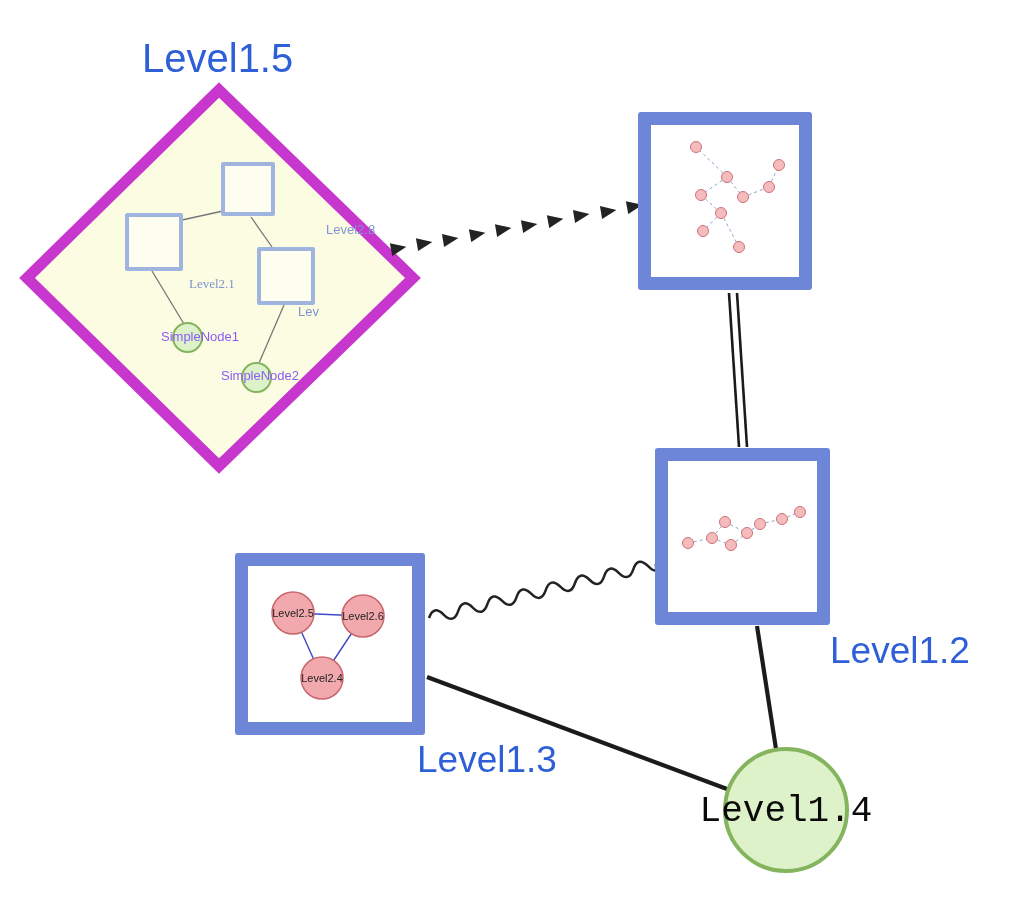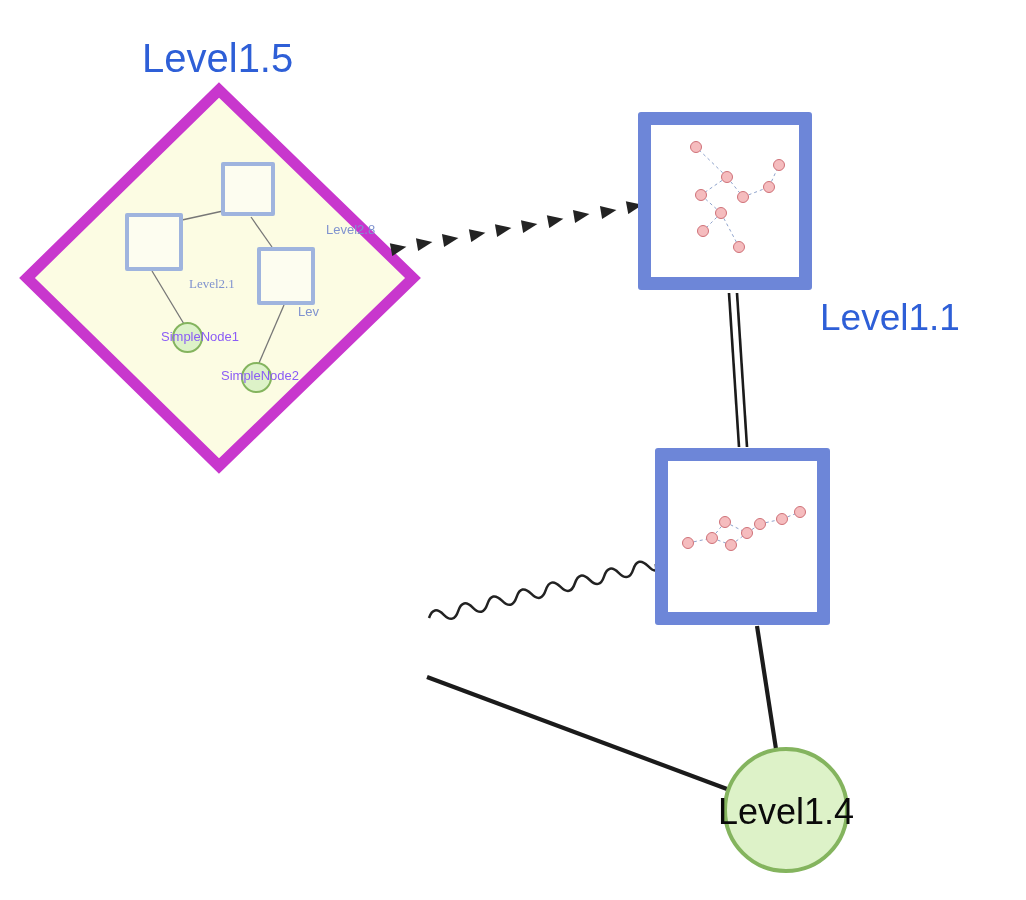--- a/index.html
+++ b/index.html
@@ -26,21 +26,21 @@
   }
   .inner-label{position:absolute;z-index:4;font-size:13px;color:#8093cf;white-space:nowrap;}
   .inner-label.dark{color:#8b5cf6;}
   .mini-svg{display:block;}
   #level14-node{
     position:absolute;z-index:2;left:723px;top:747px;width:118px;height:118px;
     border-radius:50%;background:#ddf2c8;border:4px solid #84b45e;
   }
   #level14-label{
     position:absolute;z-index:4;left:666px;top:791px;width:240px;
-    text-align:center;font-size:36px;color:#0a0a0a;white-space:nowrap;
+    text-align:center;font-size:36px;color:#0a0a0a;white-space:nowrap;font-family:Liberation Mono, monospace;
   }
 </style>
 </head>
 <body>
 
 <div id="canvas">
 
   <svg id="edges-layer" width="1026" height="900" viewBox="0 0 1026 900">
     <defs>
       <marker id="arr" viewBox="0 0 12 10" refX="7" refY="5" markerWidth="17" markerHeight="13" orient="auto" markerUnits="userSpaceOnUse">
@@ -64,21 +64,22 @@
 
     <g transform="translate(429,618) rotate(-13.4)">
       <path d="M0,0 Q7.5,-12 15,0 T30,0 T45,0 T60,0 T75,0 T90,0 T105,0 T120,0 T135,0 T150,0 T165,0 T180,0 T195,0 T210,0 T225,0 T233,0" fill="none" stroke="#222222" stroke-width="2.5"></path>
     </g>
 
     <line x1="427" y1="677" x2="727" y2="789" stroke="#1b1b1b" stroke-width="4.2"></line>
     <line x1="757" y1="626" x2="776" y2="749" stroke="#1b1b1b" stroke-width="4.2"></line>
   </svg>
 
   <div class="big-label" style="left:142px;top:36px;font-size:40px;">Level1.5</div>
-  <div class="big-label" style="left:820px;top:297px;">Level1.1</div>
+  <div class="big-label" style="left:830px;top:630px;">Level1.2</div>
+  <div class="big-label" style="left:417px;top:739px;">Level1.3</div>
 
   <div class="inner-square" style="left:221px;top:162px;width:46px;height:46px;"></div>
   <div class="inner-square" style="left:125px;top:213px;width:50px;height:50px;"></div>
   <div class="inner-square" style="left:257px;top:247px;width:50px;height:50px;"></div>
 
   <div class="inner-label" style="left:284px;top:222px;margin-left:42px;">Level2.8</div>
   <div class="inner-label" style="left:189px;top:276px;font-family:Liberation Serif, serif;">Level2.1</div>
   <div class="inner-label" style="left:298px;top:304px;">Lev</div>
 
   <div class="simple-node" style="left:172px;top:322px;width:27px;height:27px;"></div>
@@ -131,17 +132,36 @@
         <circle cx="63" cy="84" r="5.5"></circle>
         <circle cx="79" cy="72" r="5.5"></circle>
         <circle cx="92" cy="63" r="5.5"></circle>
         <circle cx="114" cy="58" r="5.5"></circle>
         <circle cx="132" cy="51" r="5.5"></circle>
         <circle cx="57" cy="61" r="5.5"></circle>
       </g>
     </svg>
   </div>
 
+  <div class="node-box" style="left:235px;top:553px;width:164px;height:156px;">
+    <svg class="mini-svg" width="164" height="156" viewBox="0 0 164 156">
+      <g stroke="#3b49c8" stroke-width="1.4">
+        <line x1="45" y1="47" x2="115" y2="50"></line>
+        <line x1="45" y1="47" x2="74" y2="112"></line>
+        <line x1="115" y1="50" x2="74" y2="112"></line>
+      </g>
+      <g fill="#f2a9ad" stroke="#c9666e" stroke-width="1.5">
+        <circle cx="45" cy="47" r="21"></circle>
+        <circle cx="115" cy="50" r="21"></circle>
+        <circle cx="74" cy="112" r="21"></circle>
+      </g>
+      <g font-size="11" fill="#222222" text-anchor="middle" font-family="Liberation Sans, sans-serif">
+        <text x="45" y="51">Level2.5</text>
+        <text x="115" y="54">Level2.6</text>
+        <text x="74" y="116">Level2.4</text>
+      </g>
+    </svg>
+  </div>
 
   <div id="level14-node"></div>
   <div id="level14-label">Level1.4</div>
 
 </div>
 
 </body></html>

